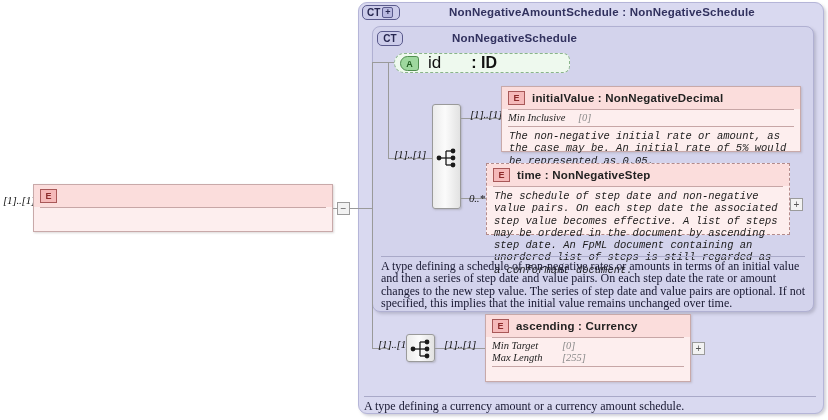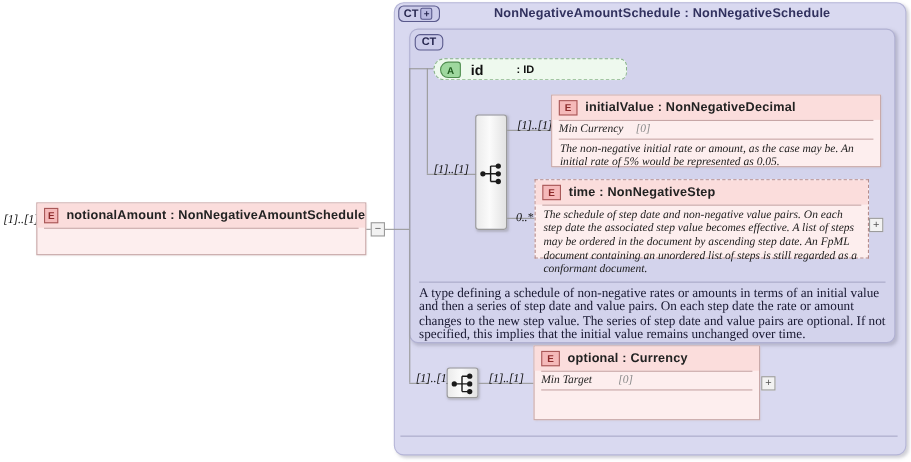--- a/index.html
+++ b/index.html
@@ -144,21 +144,21 @@
     font-family: "Liberation Serif", serif;
     font-style: italic;
     font-size: 10.5px;
     color: #222;
   }
   .facetrow { display: flex; line-height: 12px; }
   .facetrow .fname { width: 70px; }
   .facetrow .fval { color: #8a8a8a; font-style: italic; }
   .edoc {
     padding: 3px 7px 4px 7px;
-    font-family: Liberation Serif, serif;
+    font-family: Liberation Mono, monospace;
     font-style: italic;
     font-size: 10.5px;
     line-height: 12.3px;
     color: #1a1a1a;
   }
 
   
   .abox {
     position: absolute;
     background: #eef9ee;
@@ -176,22 +176,22 @@
     text-align: center;
     font-size: 9px;
     font-weight: bold;
     color: #1f5c1f;
     background: #9ed89e;
     border: 1px solid #4f8d4f;
     border-radius: 8px 3px 3px 8px;
     margin-right: 9px;
     box-sizing: border-box;
   }
-  .aname { font-size: 13px; font-weight: bold; color: #111; white-space: nowrap; }
-  .atype { font-size: 10px; font-weight: bold; color: #111; margin-left: 30px; }
+  .aname { font-size: 17px; font-weight: normal; color: #111; white-space: nowrap; }
+  .atype { font-size: 16px; font-weight: bold; color: #111; margin-left: 30px; }
 
   
   .compositor {
     position: absolute;
     background: linear-gradient(to right,#ebebeb,#fbfbfb 45%,#e2e2e2);
     border: 1px solid #9a9a9a;
     border-radius: 3px;
     box-sizing: border-box;
     box-shadow: 1px 1px 2px rgba(120,120,120,0.35);
   }
@@ -230,27 +230,27 @@
     <span>CT</span>
       <span class="plusglyph">+</span>
   </div>
   <div class="ct-title" style="left:406px; top:6px;">NonNegativeAmountSchedule : NonNegativeSchedule</div>
 
   <div class="ct-inner"></div>
 
   <div class="ct-badge" style="left:377px; top:31px; width:26px; justify-content:center;">
     <span>CT</span>
   </div>
+  <div class="ct-title" style="left:409px; top:32px;">NonNegativeSchedule</div>
 
   <div class="card" style="left:3px; top:194px;">[1]..[1]</div>
 
   <div class="ebox" style="left:33px; top:184px; width:300px; height:48px;">
     <div class="ehead">
       <span class="badge-e">E</span>
-      <span class="ename">notionalAmount : NonNegativeAmountSchedule</span>
     </div>
     <div class="sep"></div>
   </div>
 
   <div class="line-h" style="left:333px; top:208px; width:5px;"></div>
   <div class="toggle" style="left:337px; top:202px;">−</div>
   <div class="line-h" style="left:350px; top:208px; width:22px;"></div>
 
   <div class="line-v" style="left:372px; top:62px; height:146px;"></div>
 
@@ -287,21 +287,21 @@
   <div class="card" style="left:470px; top:108px;">[1]..[1]</div>
 
   <div class="ebox" style="left:501px; top:86px; width:300px; height:66px;">
     <div class="ehead">
       <span class="badge-e">E</span>
       <span class="ename">initialValue : NonNegativeDecimal</span>
     </div>
     <div class="sep"></div>
     <div class="facets">
       <div class="facetrow">
-        <span class="fname">Min Currency</span>
+        <span class="fname">Min Inclusive</span>
         <span class="fval">[0]</span>
       </div>
     </div>
     <div class="sep"></div>
     <div class="edoc">The non-negative initial rate or amount, as the case may be. An initial rate of 5% would be represented as 0.05.</div>
   </div>
 
   <div class="card" style="left:469px; top:192px;">0..*</div>
 
   <div class="ebox dashed" style="left:486px; top:163px; width:304px; height:72px;">
@@ -335,28 +335,33 @@
       <circle cx="17" cy="17" r="2.4" fill="#1a1a1a"></circle>
     </svg>
   </div>
 
   <div class="line-h" style="left:435px; top:348px; width:52px;"></div>
   <div class="card" style="left:444px; top:338px;">[1]..[1]</div>
 
   <div class="ebox" style="left:485px; top:314px; width:206px; height:68px;">
     <div class="ehead">
       <span class="badge-e">E</span>
-      <span class="ename">optional : Currency</span>
+      <span class="ename">ascending : Currency</span>
     </div>
     <div class="sep"></div>
     <div class="facets">
       <div class="facetrow">
         <span class="fname">Min Target</span>
         <span class="fval">[0]</span>
       </div>
+      <div class="facetrow">
+        <span class="fname">Max Length</span>
+        <span class="fval">[255]</span>
+      </div>
     </div>
     <div class="sep"></div>
   </div>
   <div class="toggle" style="left:692px; top:342px;">+</div>
 
   <div class="ctdoc-sep" style="left:364px; top:396px; width:452px;"></div>
+  <div class="ctdoc" style="left:364px; top:400px; width:452px;">A type defining a currency amount or a currency amount schedule.</div>
 
 </div>
 
 </body></html>

